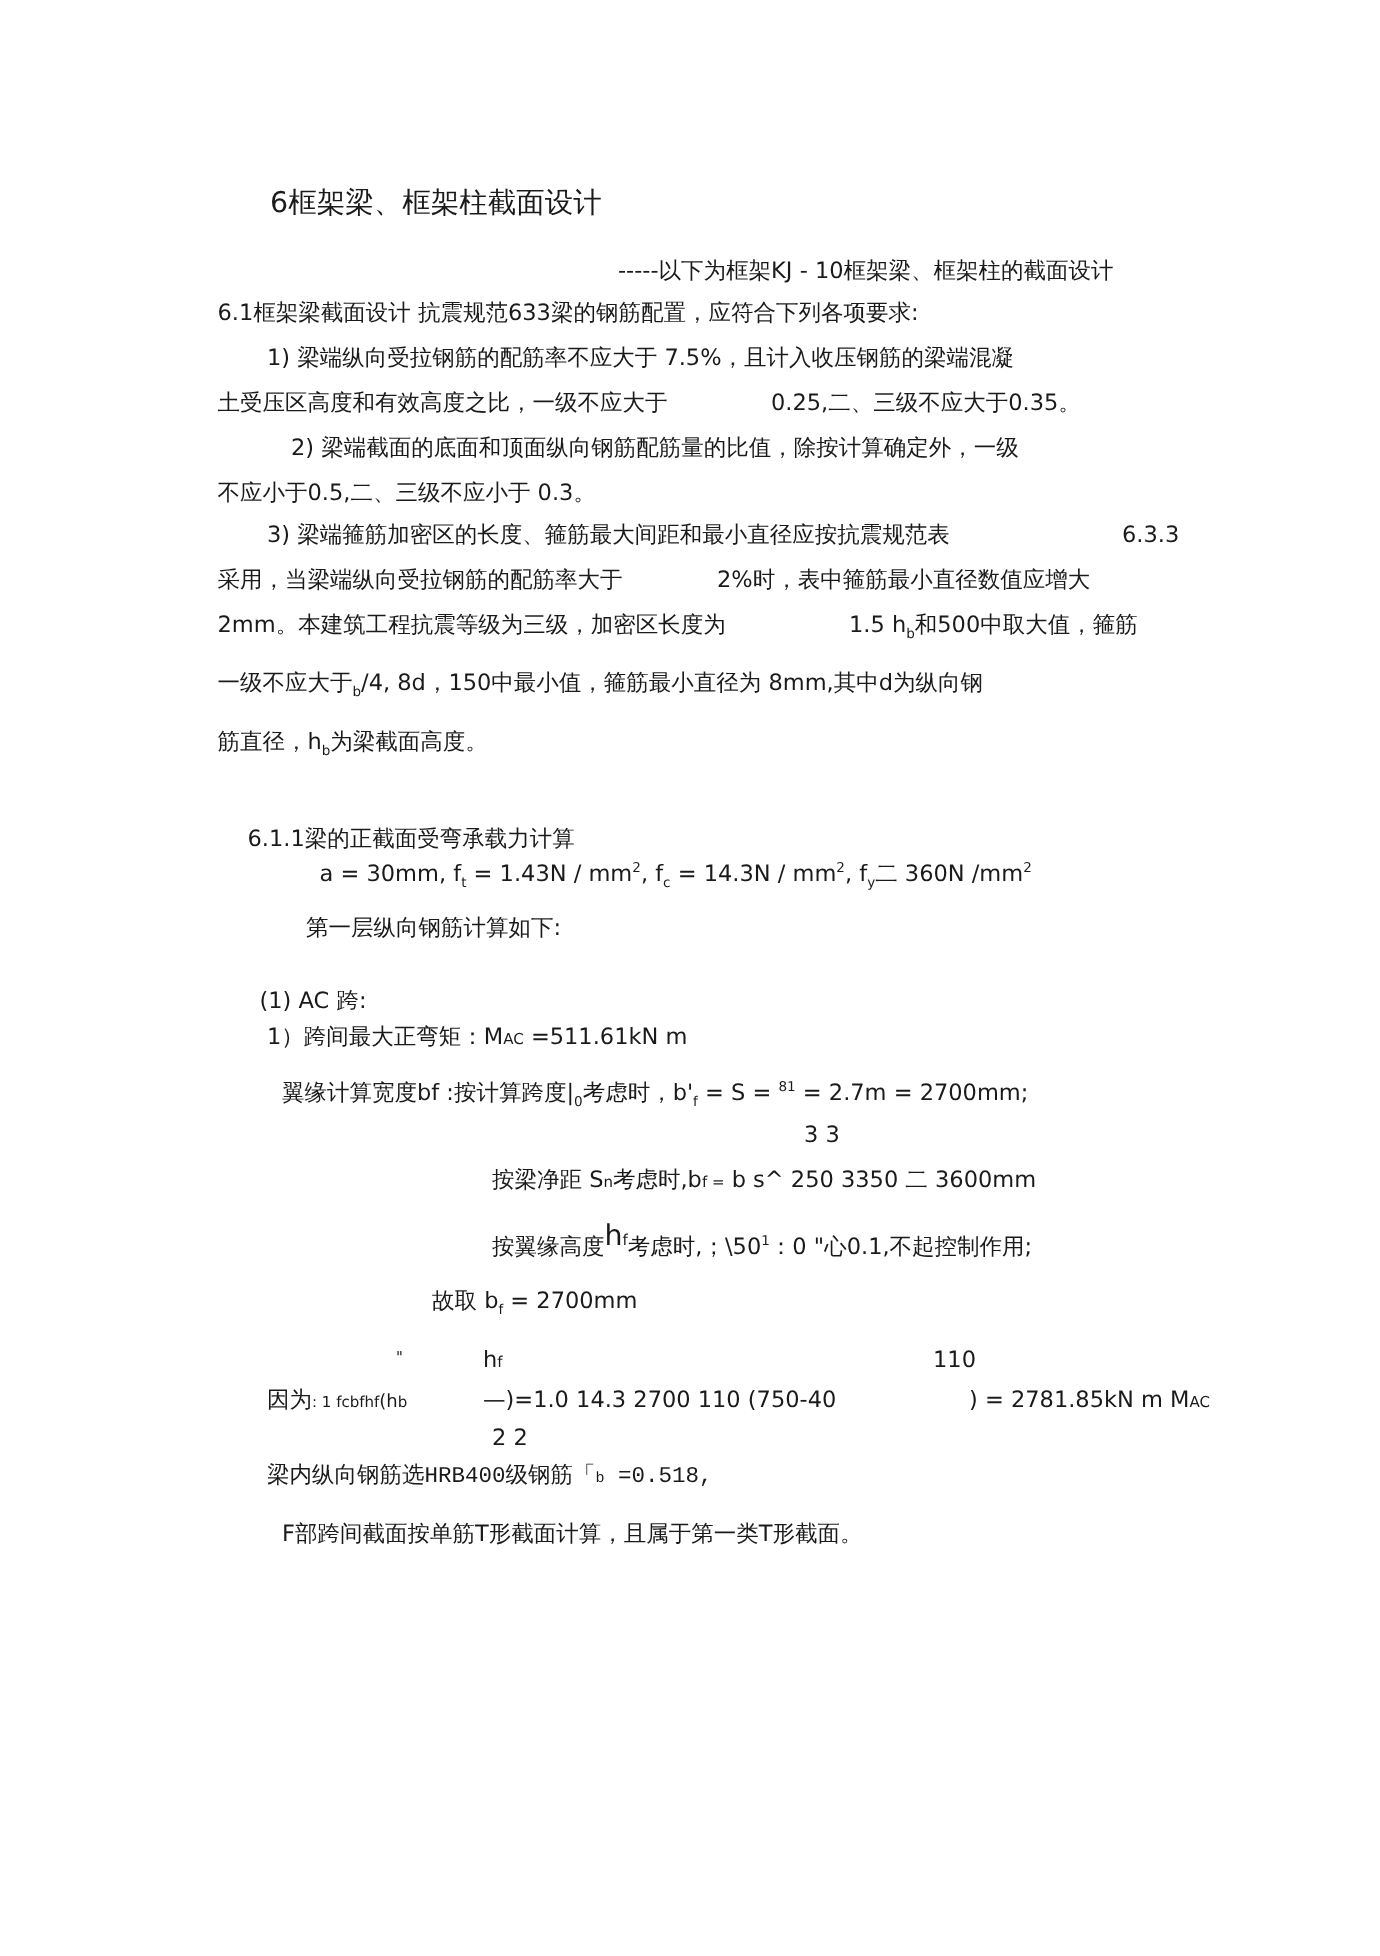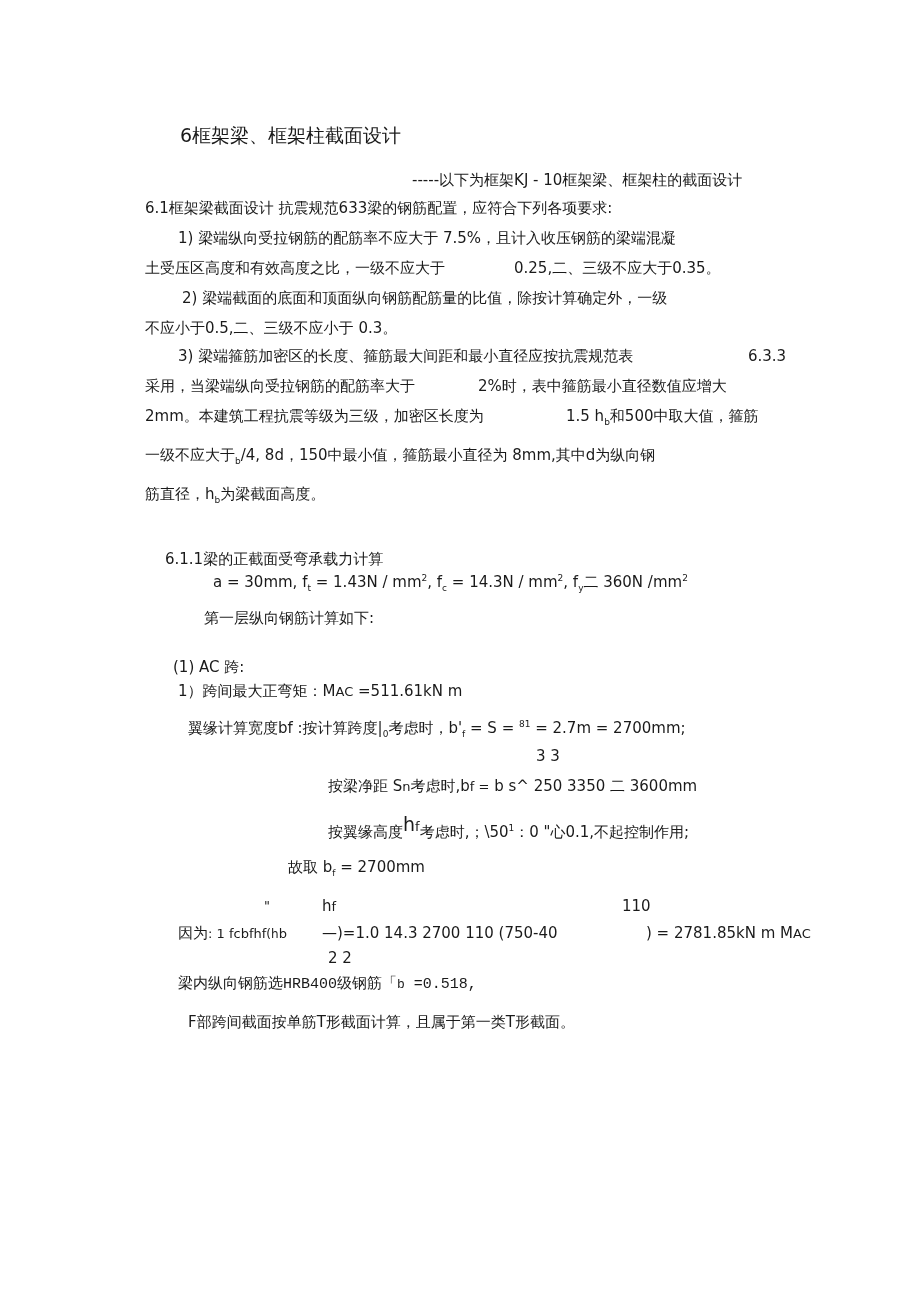--- a/index.html
+++ b/index.html
@@ -4,38 +4,38 @@
 <style>
   html, body { margin: 0; padding: 0; background: #ffffff; }
   body {
     width: 920px; height: 1304px; position: relative; overflow: hidden;
     font-family: "DejaVu Sans", "Liberation Sans", sans-serif;
     color: #1a1a1a;
   }
   .ln { position: absolute; white-space: nowrap; font-size: 15px; line-height: 20px; }
   .title { font-size: 19px; line-height: 26px; }
   sub, sup { font-size: 9px; line-height: 0; }
-  .tiny { font-size: 13px; }
+  .tiny { font-size: 10px; }
 </style>
 </head>
 <body>
 
 <div>
 
   <div class="ln title" style="left:180px;top:122px;">6框架梁、框架柱截面设计</div>
 
   <div class="ln" style="left:412px;top:170px;text-align:right;">-----以下为框架KJ - 10框架梁、框架柱的截面设计</div>
 
   <div class="ln" style="left:145px;top:198px;">6.1框架梁截面设计 抗震规范633梁的钢筋配置，应符合下列各项要求:</div>
 
   <div class="ln" style="left:178px;top:228px;">1)   梁端纵向受拉钢筋的配筋率不应大于 7.5%，且计入收压钢筋的梁端混凝</div>
   <div class="ln" style="left:145px;top:258px;">土受压区高度和有效高度之比，一级不应大于</div>
   <div class="ln" style="left:514px;top:258px;">0.25,二、三级不应大于0.35。</div>
 
-  <div class="ln" style="left:182px;top:288px;">2)   梁端截面的底面和顶面纵向钢筋配筋量的比值，除按计算确定外，一级</div>
+  <div class="ln" style="left:194px;top:288px;">2)   梁端截面的底面和顶面纵向钢筋配筋量的比值，除按计算确定外，一级</div>
   <div class="ln" style="left:145px;top:318px;">不应小于0.5,二、三级不应小于 0.3。</div>
 
   <div class="ln" style="left:178px;top:346px;">3)   梁端箍筋加密区的长度、箍筋最大间距和最小直径应按抗震规范表</div>
   <div class="ln" style="left:748px;top:346px;">6.3.3</div>
   <div class="ln" style="left:145px;top:376px;">采用，当梁端纵向受拉钢筋的配筋率大于</div>
   <div class="ln" style="left:478px;top:376px;">2%时，表中箍筋最小直径数值应增大</div>
   <div class="ln" style="left:145px;top:406px;">2mm。本建筑工程抗震等级为三级，加密区长度为</div>
   <div class="ln" style="left:566px;top:406px;"><span>1.5 h</span><sub>b</sub><span>和500中取大值，箍筋</span></div>
   <div class="ln" style="left:145px;top:445px;"><span>一级不应大于</span><sub>b</sub><span>/4, 8d，150中最小值，箍筋最小直径为 8mm,其中d为纵向钢</span></div>
   <div class="ln" style="left:145px;top:484px;"><span>筋直径，h</span><sub>b</sub><span>为梁截面高度。</span></div>

